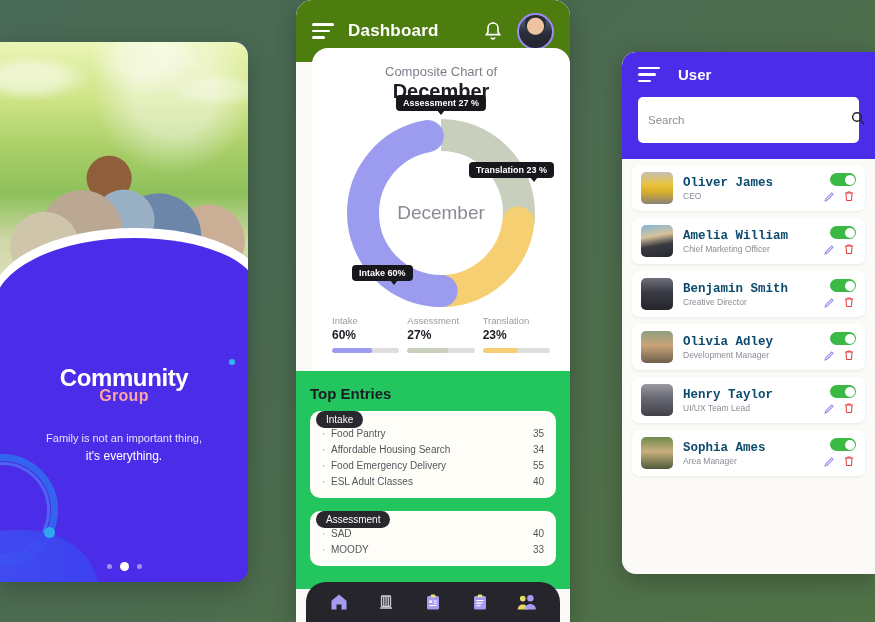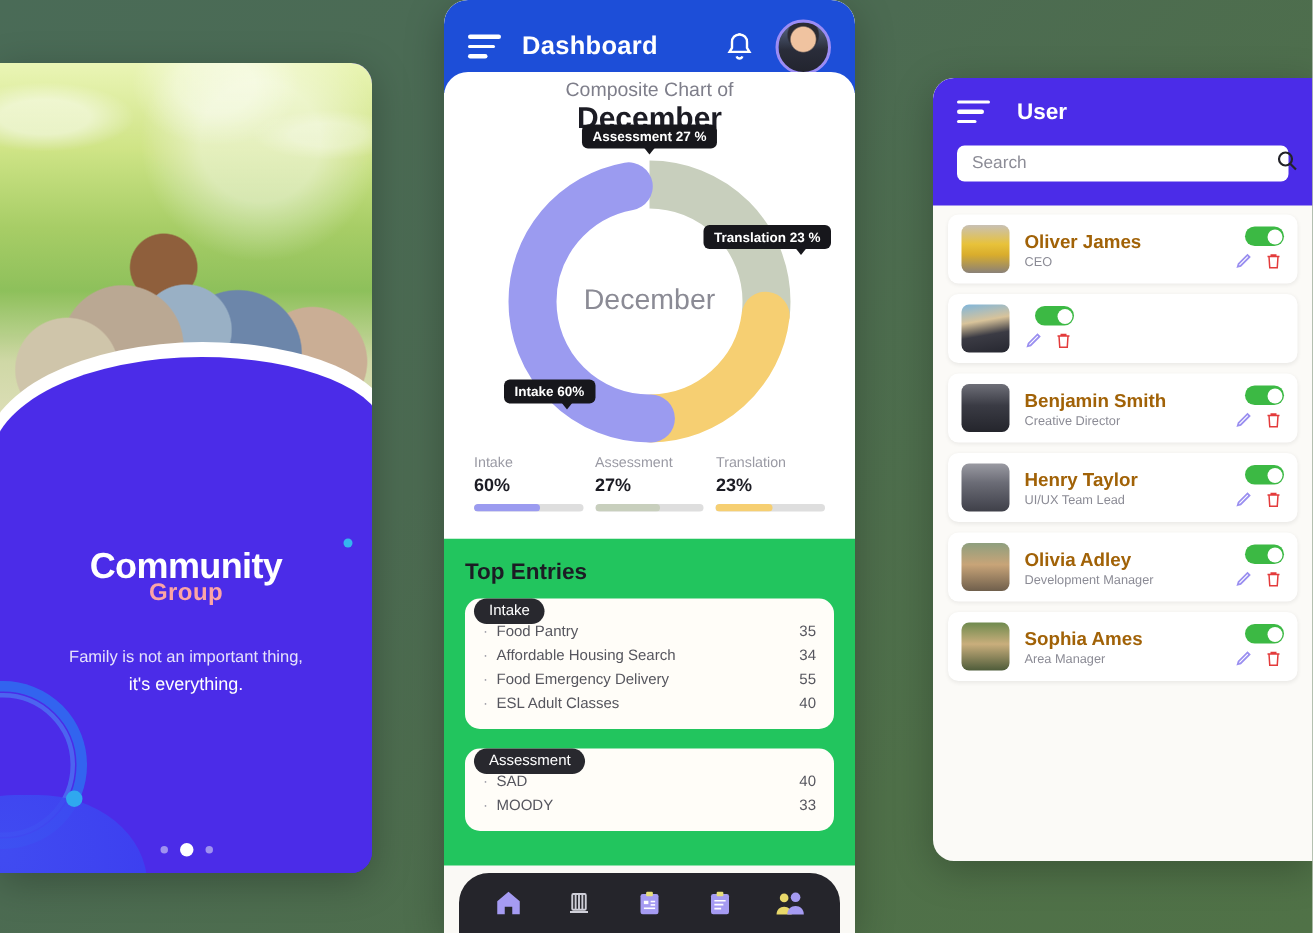--- a/index.html
+++ b/index.html
@@ -123,21 +123,21 @@
     left: 296px; top: 0;
     width: 274px; height: 622px;
     border-radius: 16px 16px 0 0;
     overflow: hidden;
     background: #faf9f5;
     box-shadow: 0 6px 26px rgba(0,0,0,.25);
   }
   .dash-header {
     position: relative;
     height: 62px;
-    background: #1d4ed8;
+    background: #4d7c0f;
     display: flex; align-items: center;
     padding: 0 16px;
     border-radius: 16px 16px 0 0;
   }
   .burger { width: 22px; display: flex; flex-direction: column; gap: 4px; cursor: pointer; }
   .burger span { height: 2.5px; background: #fff; border-radius: 2px; display: block; }
   .burger span:nth-child(1) { width: 22px; }
   .burger span:nth-child(2) { width: 18px; }
   .burger span:nth-child(3) { width: 13px; }
   .dash-title { color: #fff; font-size: 17px; font-weight: 700; margin-left: 14px; letter-spacing: .2px; }
@@ -147,24 +147,24 @@
     width: 37px; height: 37px; border-radius: 50%;
     border: 2px solid #9b8cf5;
     background:
       radial-gradient(circle at 50% 34%, #f0c3a0 0 8px, transparent 9px),
       radial-gradient(circle at 50% 25%, #2b2b33 0 10px, transparent 11px),
       linear-gradient(180deg, #5a6a8a 0%, #2a2d3a 55%, #22242e 100%);
     cursor: pointer;
   }
   .dash-card {
     position: relative;
-    margin: -14px 0 0 0;
+    margin: -14px 0 0 16px;
     background: #ffffff;
     border-radius: 16px 16px 0 0;
-    padding: 4px 14px 8px;
+    padding: 16px 14px 8px;
   }
   .chart-sub { text-align: center; color: #7e7e8a; font-size: 13px; }
   .chart-title { text-align: center; color: #1c1c24; font-size: 20px; font-weight: 700; margin-top: 1px; }
 
   .donut-wrap { position: relative; width: 100%; height: 200px; margin-top: 10px; }
   .donut { position: absolute; left: 50%; top: 0; transform: translateX(-50%); }
   .donut-center-label {
     position: absolute; left: 50%; top: 100px; transform: translate(-50%, -50%);
     font-size: 19px; color: #8b8b95;
   }
@@ -247,21 +247,21 @@
     background: #4b2ce8;
     padding: 14px 16px 16px;
     border-radius: 14px 0 0 0;
   }
   .users-top { display: flex; align-items: center; }
   .users-title { color: #fff; font-size: 15px; font-weight: 700; margin-left: 18px; }
   .search-box {
     margin-top: 14px;
     background: #fff;
     border-radius: 5px;
-    height: 24px;
+    height: 46px;
     display: flex; align-items: center;
     padding: 0 10px;
     gap: 48px;
   }
   .search-input {
     flex: 1; border: 0; outline: 0;
     font-size: 11.5px; color: #3a3a42;
     font-family: "Liberation Sans", sans-serif;
     background: transparent;
   }
@@ -274,21 +274,21 @@
     padding: 7px 9px;
     margin-bottom: 7px;
     box-shadow: 0 1px 3px rgba(0,0,0,.07);
   }
   .u-avatar {
     width: 32px; height: 32px; border-radius: 5px;
     flex: none; margin-right: 10px;
     background-size: cover;
   }
   .u-meta { flex: 1; min-width: 0; }
-  .u-name { font-size: 12.5px; font-weight: 700; color: #a16207; white-space: nowrap; overflow: hidden; }
+  .u-name { font-size: 12.5px; font-weight: 700; color: #0c4a6e; white-space: nowrap; overflow: hidden; font-family: Liberation Mono, monospace; }
   .u-role { font-size: 8.5px; color: #8b8b95; margin-top: 1px; }
   .u-actions { display: flex; flex-direction: column; align-items: flex-end; gap: 3px; }
   .toggle {
     width: 26px; height: 13px; border-radius: 8px;
     background: #3cb944; position: relative; cursor: pointer;
   }
   .toggle i {
     position: absolute; right: 1.5px; top: 1.5px;
     width: 10px; height: 10px; border-radius: 50%; background: #fff; display: block;
   }
@@ -522,20 +522,24 @@
               </svg></span>
           <span class="ic-btn"><svg width="12" height="14" viewBox="0 0 24 24" fill="none" stroke="#e33b3b" stroke-width="2">
                 <path d="M4 6h16M9 6V4h6v2M6 6l1 15h10l1-15"></path>
               </svg></span>
         </div>
       </div>
     </div>
 
     <div class="user-row">
       <div class="u-avatar" style="background:linear-gradient(170deg,#7fb6dc 0%,#d8c39a 35%,#3b3b44 62%,#262730 100%)"></div>
+      <div class="u-meta">
+        <div class="u-name">Amelia William</div>
+        <div class="u-role">Chief Marketing Officer</div>
+      </div>
       <div class="u-actions">
         <div class="toggle">
             <i></i>
           </div>
         <div class="row-icons">
           <span class="ic-btn"><svg width="13" height="13" viewBox="0 0 24 24" fill="none" stroke="#9a8ff0" stroke-width="2.2">
                 <path d="M4 20l3.5-1 11-11-2.5-2.5-11 11z"></path>
               </svg></span>
           <span class="ic-btn"><svg width="12" height="14" viewBox="0 0 24 24" fill="none" stroke="#e33b3b" stroke-width="2">
                 <path d="M4 6h16M9 6V4h6v2M6 6l1 15h10l1-15"></path>
@@ -559,45 +563,45 @@
                 <path d="M4 20l3.5-1 11-11-2.5-2.5-11 11z"></path>
               </svg></span>
           <span class="ic-btn"><svg width="12" height="14" viewBox="0 0 24 24" fill="none" stroke="#e33b3b" stroke-width="2">
                 <path d="M4 6h16M9 6V4h6v2M6 6l1 15h10l1-15"></path>
               </svg></span>
         </div>
       </div>
     </div>
 
     <div class="user-row">
+      <div class="u-avatar" style="background:linear-gradient(180deg,#8e9f7e 0%,#c8a478 45%,#6f5f4c 100%)"></div>
+      <div class="u-meta">
+        <div class="u-name">Olivia Adley</div>
+        <div class="u-role">Development Manager</div>
+      </div>
+      <div class="u-actions">
+        <div class="toggle">
+            <i></i>
+          </div>
+        <div class="row-icons">
+          <span class="ic-btn"><svg width="13" height="13" viewBox="0 0 24 24" fill="none" stroke="#9a8ff0" stroke-width="2.2">
+                <path d="M4 20l3.5-1 11-11-2.5-2.5-11 11z"></path>
+              </svg></span>
+          <span class="ic-btn"><svg width="12" height="14" viewBox="0 0 24 24" fill="none" stroke="#e33b3b" stroke-width="2">
+                <path d="M4 6h16M9 6V4h6v2M6 6l1 15h10l1-15"></path>
+              </svg></span>
+        </div>
+      </div>
+    </div>
+
+    <div class="user-row">
       <div class="u-avatar" style="background:linear-gradient(180deg,#9a9aa2 0%,#6b6c76 40%,#3f4049 100%)"></div>
       <div class="u-meta">
         <div class="u-name">Henry Taylor</div>
         <div class="u-role">UI/UX Team Lead</div>
-      </div>
-      <div class="u-actions">
-        <div class="toggle">
-            <i></i>
-          </div>
-        <div class="row-icons">
-          <span class="ic-btn"><svg width="13" height="13" viewBox="0 0 24 24" fill="none" stroke="#9a8ff0" stroke-width="2.2">
-                <path d="M4 20l3.5-1 11-11-2.5-2.5-11 11z"></path>
-              </svg></span>
-          <span class="ic-btn"><svg width="12" height="14" viewBox="0 0 24 24" fill="none" stroke="#e33b3b" stroke-width="2">
-                <path d="M4 6h16M9 6V4h6v2M6 6l1 15h10l1-15"></path>
-              </svg></span>
-        </div>
-      </div>
-    </div>
-
-    <div class="user-row">
-      <div class="u-avatar" style="background:linear-gradient(180deg,#8e9f7e 0%,#c8a478 45%,#6f5f4c 100%)"></div>
-      <div class="u-meta">
-        <div class="u-name">Olivia Adley</div>
-        <div class="u-role">Development Manager</div>
       </div>
       <div class="u-actions">
         <div class="toggle">
             <i></i>
           </div>
         <div class="row-icons">
           <span class="ic-btn"><svg width="13" height="13" viewBox="0 0 24 24" fill="none" stroke="#9a8ff0" stroke-width="2.2">
                 <path d="M4 20l3.5-1 11-11-2.5-2.5-11 11z"></path>
               </svg></span>
           <span class="ic-btn"><svg width="12" height="14" viewBox="0 0 24 24" fill="none" stroke="#e33b3b" stroke-width="2">

